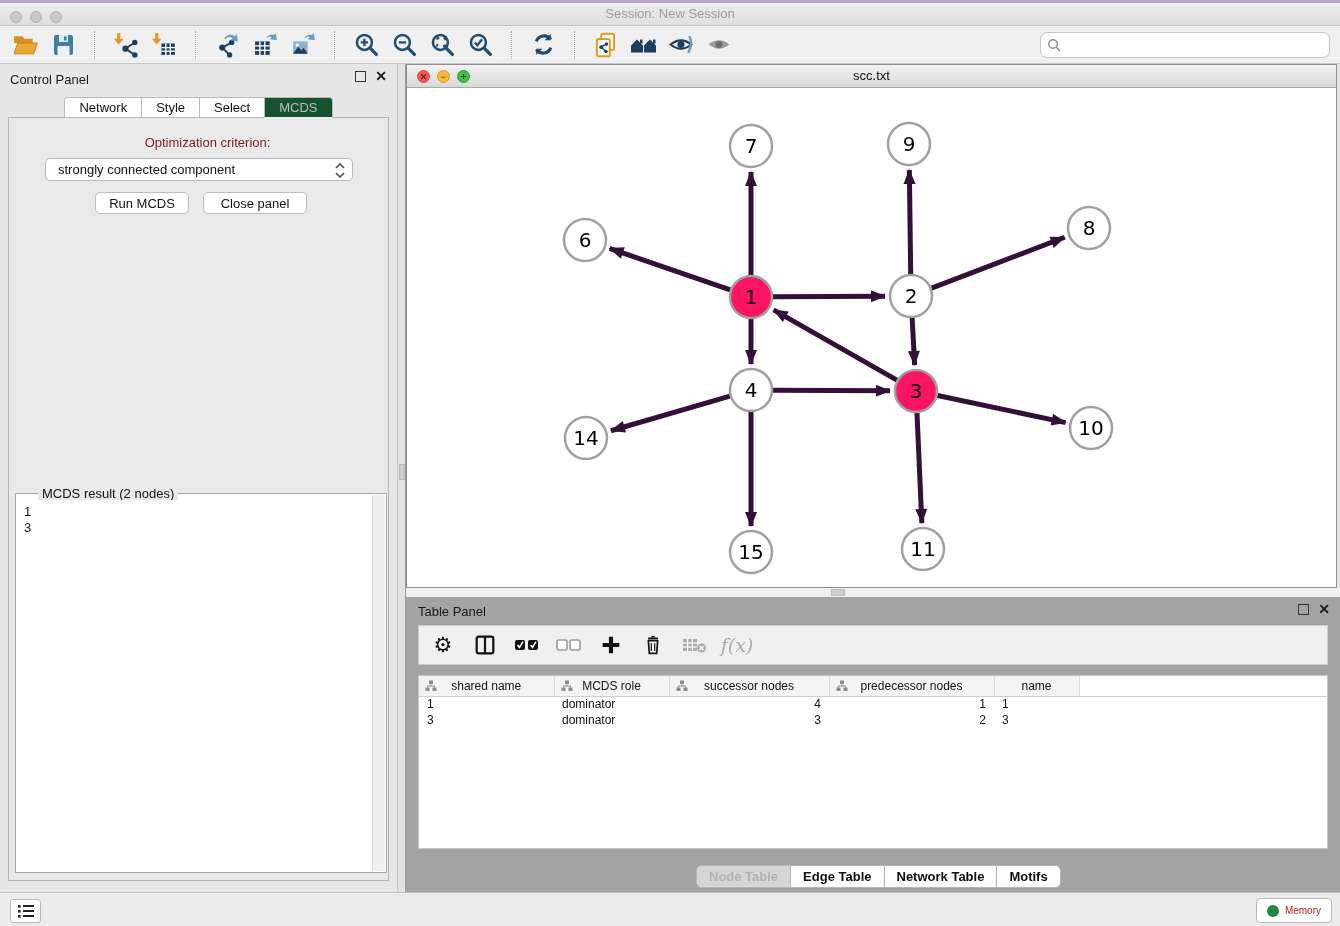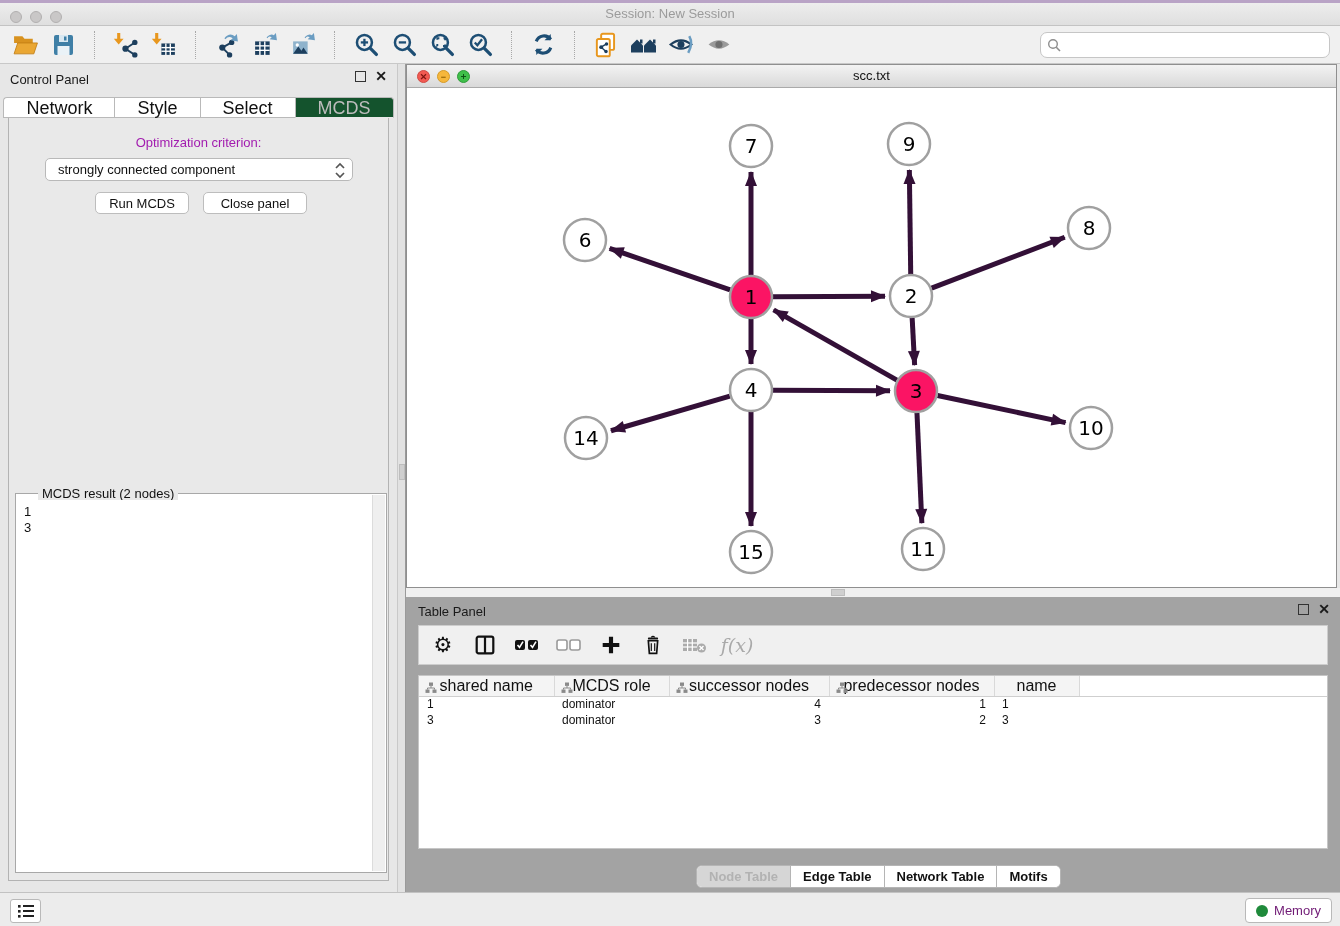--- a/index.html
+++ b/index.html
@@ -22,25 +22,25 @@
   #search-input { width:290px; height:26px; border:1px solid #c6c6c6; border-radius:7px; background:#fff; padding-left:26px; font-size:13px; outline:none; }
   #search-icon-sm { position:absolute; left:7px; top:6px; }
 
   
   #control-panel { left:0; top:64px; width:397px; height:828px; background:#e7e7e7; }
   #cp-title { left:10px; top:8px; font-size:13px; color:#1a1a1a; }
   .win-btns { position:absolute; right:10px; top:7px; display:flex; gap:9px; align-items:center; }
   .float-glyph { width:11px; height:11px; border:1.5px solid #333; display:inline-block; }
   .close-glyph { font-size:14px; font-weight:bold; color:#1a1a1a; line-height:11px; }
   #cp-tabs { left:0; top:33px; width:397px; display:flex; justify-content:center; position:absolute; z-index:2; }
-  .cp-tab { height:21px; line-height:20px; padding:0 22px; font-size:18px; background:#fff; border:1px solid #b9b9b9; border-right:none; color:#111; text-align:center; }
+  .cp-tab { height:21px; line-height:20px; padding:0 14px; font-size:13px; background:#fff; border:1px solid #b9b9b9; border-right:none; color:#111; text-align:center; }
   .cp-tab:first-child { border-top-left-radius:4px; }
   .cp-tab.active { background:#14532d; color:#bdbdbd; border-right:1px solid #b9b9b9; border-bottom:1px solid #e9e9e9; border-top-right-radius:4px; }
   #cp-content { left:8px; top:53px; width:381px; height:764px; background:#e9e9e9; border:1px solid #b3b3b3; }
-  #opt-label { left:0; top:17px; width:100%; text-align:center; font-size:13px; color:#a21caf; }
+  #opt-label { left:9px; top:17px; width:100%; text-align:center; font-size:13px; color:#7f1d1d; }
   #criterion-select { left:36px; top:40px; width:308px; height:23px; background:#fff; border:1px solid #b9b9b9; border-radius:5px; font-size:13px; color:#111; display:flex; align-items:center; padding:0 24px 0 12px; }
   #criterion-stepper { position:absolute; right:6px; top:3px; }
   .cp-btn { position:absolute; top:74px; height:22px; background:#fff; border:1px solid #bdbdbd; border-radius:5px; font-size:13px; color:#111; display:flex; align-items:center; justify-content:center; }
   #run-btn { left:86px; width:94px; }
   #close-btn { left:194px; width:104px; }
   #result-group { left:6px; top:375px; width:372px; height:380px; border:1px solid #a8a8a8; background:#fff; }
   #result-legend { position:absolute; left:6px; top:-8px; background:#e9e9e9; padding:0 4px; font-size:13px; color:#111;margin-left:16px; }
   #mcds-result-text { position:absolute; left:1px; top:6px; right:14px; bottom:1px; background:#fff; padding:4px 0 0 7px; font-size:13px; line-height:16px; color:#111; overflow:hidden; }
   #result-scrollbar { position:absolute; right:1px; top:1px; width:13px; bottom:1px; background:#efefef; border-left:1px solid #dcdcdc; }
 
@@ -65,35 +65,35 @@
 
   
   #table-panel { left:406px; top:597px; width:934px; height:295px; background:#a3a3a3; }
   #tp-title { left:12px; top:7px; font-size:13px; color:#1a1a1a; }
   #tp-toolbar { left:12px; top:28px; width:910px; height:40px; background:#f0f0f0; border:1px solid #cdcdcd; display:flex; align-items:center; gap:14px; padding:0 10px; }
   .tp-icon { width:28px; height:28px; display:flex; align-items:center; justify-content:center; }
   .gear-glyph { font-family:"DejaVu Sans", sans-serif; font-size:21px; color:#111; }
   .fx-glyph { font-family:"DejaVu Serif", serif; font-style:italic; font-size:19px; color:#a9a9a9; }
   #node-table-wrap { left:12px; top:78px; width:910px; height:174px; background:#fff; border:1px solid #c6c6c6; overflow:hidden; }
   table#node-table { border-collapse:collapse; table-layout:fixed; width:100%; font-size:12px; color:#111; }
-  #node-table th { height:20px; background:#f4f4f4; border-bottom:1px solid #cfcfcf; border-right:1px solid #d9d9d9; font-weight:normal; font-size:16px; position:relative; text-align:center; }
+  #node-table th { height:20px; background:#f4f4f4; border-bottom:1px solid #cfcfcf; border-right:1px solid #d9d9d9; font-weight:normal; font-size:12px; position:relative; text-align:center; }
   #node-table th.no-border { border-right:none; background:#fff; }
   #node-table td { height:16px; padding:0 8px; white-space:nowrap; }
   .col0{width:135px;} .col1{width:115px;margin-left:34px;} .col2{width:160px;} .col3{width:165px;} .col4{width:85px;} .colF{width:auto;}
   td.col2, td.col3 { text-align:right; padding-right:14px; }
   .th-icon { position:absolute; left:6px; top:4px; }
   #tp-tabs { left:290px; top:268px; display:flex; border:1px solid #b5b5b5; border-radius:6px; overflow:hidden; background:#fff; height:23px; }
   .tp-tab { padding:0 12px; line-height:21px; font-size:13px; font-weight:bold; color:#111; border-right:1px solid #b5b5b5; background:#fff; }
   .tp-tab:last-child { border-right:none; }
   .tp-tab.active { background:#d6d6d6; color:#b2b2b2; }
 
   
   #statusbar { left:0; top:892px; width:1340px; height:34px; background:#ececec; border-top:1px solid #c2c2c2; }
   #list-btn { position:absolute; left:10px; top:6px; width:31px; height:24px; background:#fff; border:1px solid #b9b9b9; border-radius:3px; display:flex; align-items:center; justify-content:center; }
-  #memory-btn { position:absolute; right:8px; top:5px; height:25px; background:#fff; border:1px solid #b9b9b9; border-radius:4px; display:flex; align-items:center; gap:6px; padding:0 10px; font-size:13px; color:#701a75; }
+  #memory-btn { position:absolute; right:8px; top:5px; height:25px; background:#fff; border:1px solid #b9b9b9; border-radius:4px; display:flex; align-items:center; gap:6px; padding:0 10px; font-size:10px; color:#b91c1c; }
   #memory-dot { width:12px; height:12px; border-radius:50%; background:#1f8a3b; }
 </style>
 </head>
 <body>
 
 <div id="app">
 
   <div class="abs" id="top-accent"></div>
   <div class="abs" id="titlebar">
     <div class="abs" id="tl-group">

